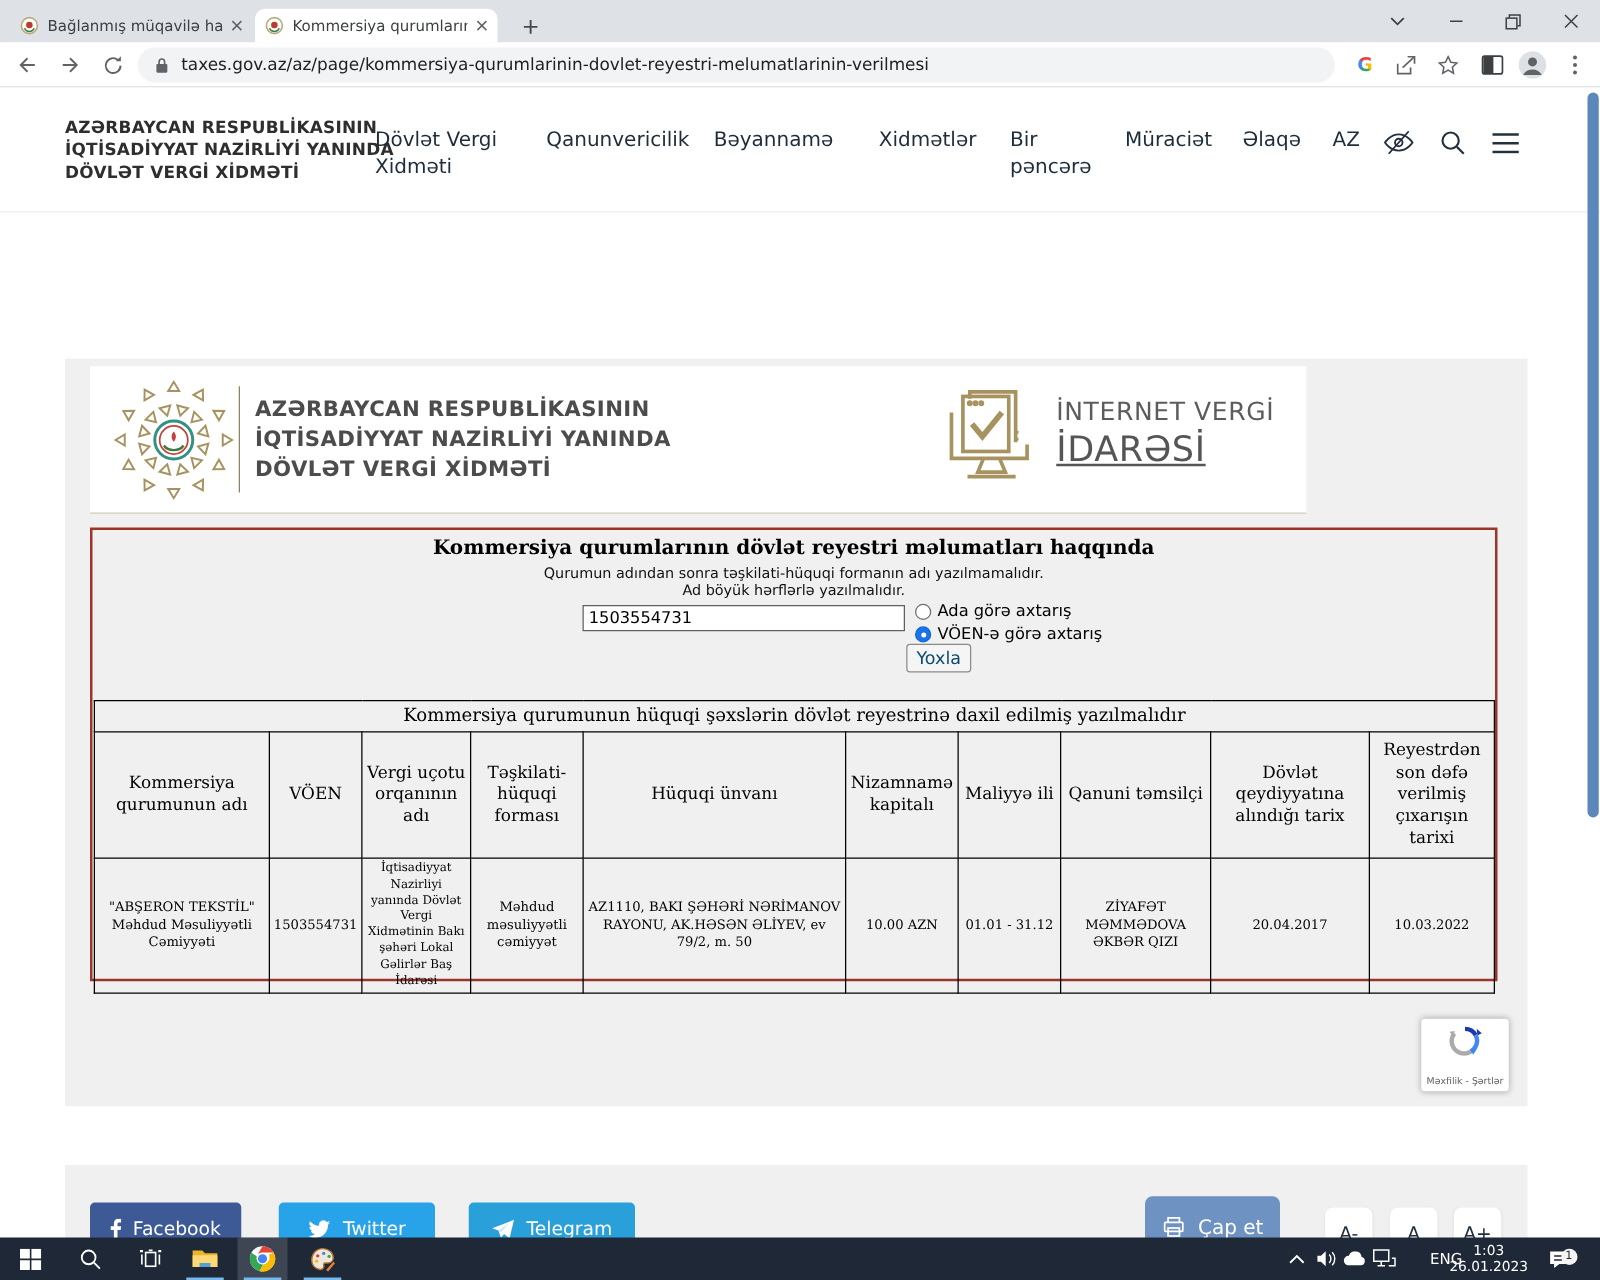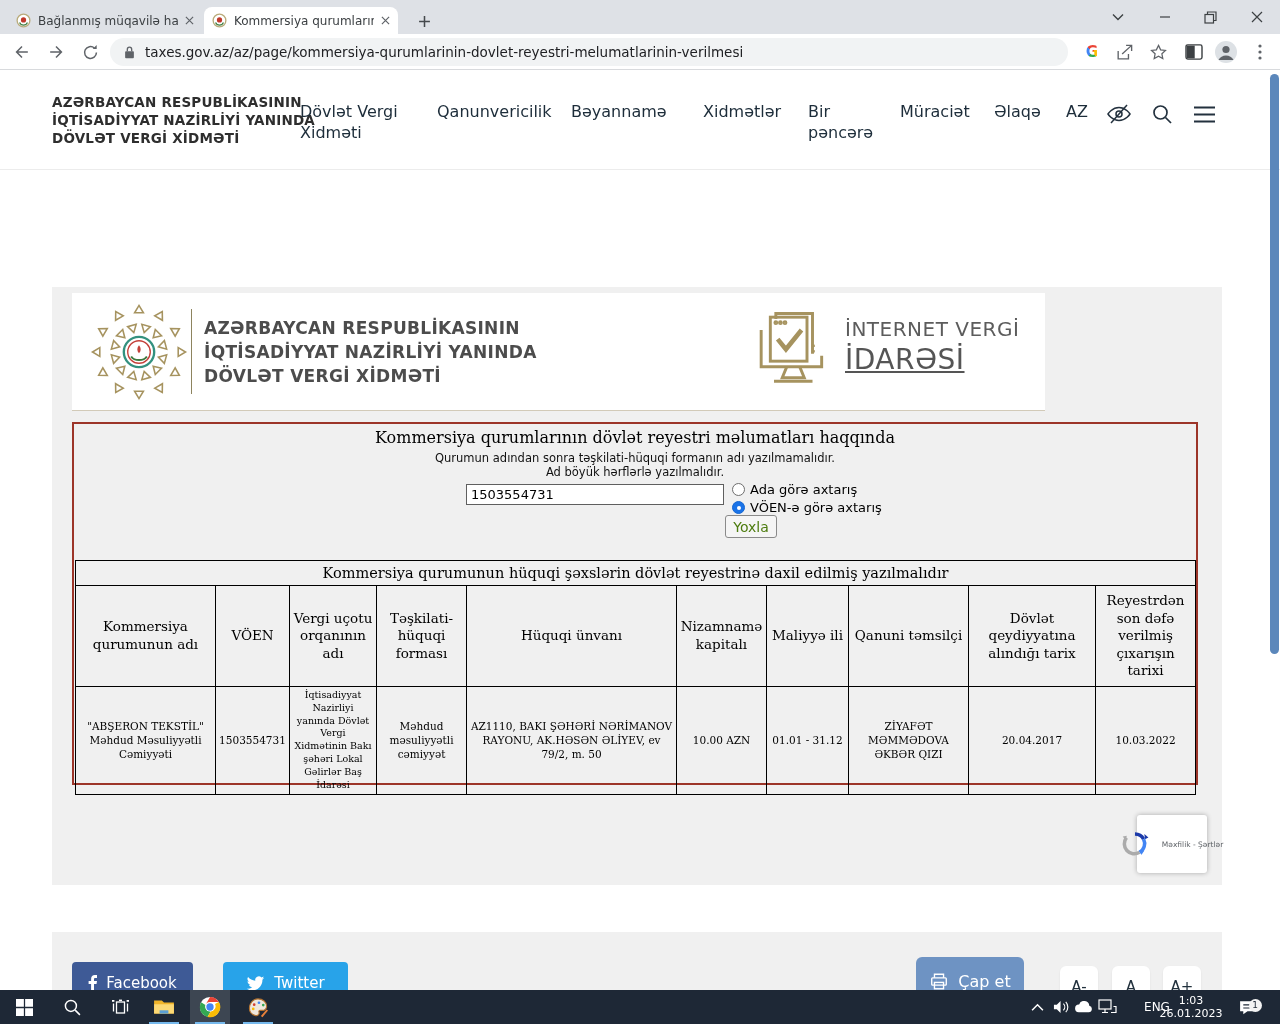--- a/index.html
+++ b/index.html
@@ -48,45 +48,45 @@
   .logo-strip { position:absolute; left:20px; top:6px; width:973px; height:118px; background:#fff;
                 border-bottom:1px solid #d2cab8; }
   .org-big { position:absolute; left:132px; top:23px; font-size:17px; font-weight:bold; color:#4c4c4c;
              line-height:24px; letter-spacing:.3px; }
   .ivi-text1 { position:absolute; left:773px; top:24px; font-size:20px; color:#5c5c5c; letter-spacing:.5px; }
   .ivi-text2 { position:absolute; left:773px; top:50px; font-size:28px; color:#555; letter-spacing:.5px;text-decoration:underline; }
 
   
   .redbox { position:absolute; left:20px; top:135px; width:1126px; height:363px; border:2px solid #9c3529; }
   .serif { font-family:"DejaVu Serif","Liberation Serif",serif; }
-  .f-title { position:absolute; top:4px; left:0; width:100%; text-align:center; font-size:16px; font-weight:normal; color:#000; }
+  .f-title { position:absolute; top:4px; left:0; width:100%; text-align:center; font-size:16px; font-weight:bold; color:#000; }
   .f-note { position:absolute; left:0; width:100%; text-align:center; font-size:11.5px; color:#111; }
   .f-input { position:absolute; left:392px; top:60px; width:258px; height:21px; border:1px solid #5f5f5f;
              background:#fff; font-size:13px; padding:1px 4px; font-family:"DejaVu Sans",sans-serif; }
   .radio-row { position:absolute; display:flex; align-items:center; gap:5px; font-size:13px; color:#000; }
   .radio { width:13px; height:13px; border-radius:50%; background:#fff; border:1px solid #6e6e6e; position:relative; }
   .radio.checked { background:#1a73e8; border-color:#1567d2; }
   .radio.checked::after { content:""; position:absolute; left:4px; top:4px; width:4px; height:4px;
                           border-radius:50%; background:#fff; }
   .yoxla-btn { position:absolute; left:651px; top:91px; width:52px; height:23px; background:#f5f5f5;
-               border:1px solid #8a8a8a; border-radius:3px; font-size:14px; color:#4d7c0f; display:flex;
+               border:1px solid #8a8a8a; border-radius:3px; font-size:14px; color:#0c4a6e; display:flex;
                align-items:center; justify-content:center; font-family:"DejaVu Sans",sans-serif; }
 
   
   .rtable { position:absolute; left:1px; top:136px; border-collapse:collapse; table-layout:fixed; width:1120px;
             font-family:"DejaVu Serif","Liberation Serif",serif; color:#000; }
   .rtable td { border:1px solid #000; text-align:center; vertical-align:middle; padding:2px 3px; overflow:hidden; }
   .cap-cell { height:25px; font-size:14.5px; }
   .hdr-cell { height:101px; font-size:13.5px; line-height:1.3; }
   .dat-cell { height:93px; font-size:10.5px; line-height:1.35; }
   .dat-small { font-size:9.5px; }
 
   
   .recaptcha { position:absolute; left:1085px; top:528px; width:70px; height:58px; background:#fff;
-               border-radius:3px; box-shadow:0 0 5px rgba(0,0,0,.3); display:flex; flex-direction:row;
+               border-radius:3px; box-shadow:0 0 5px rgba(0,0,0,.3); display:flex; flex-direction:column;
                align-items:center; justify-content:center; gap:13px; }
   .rc-label { font-size:7.5px; color:#5f6368; white-space:nowrap; }
 
   
   .footer-panel { position:absolute; left:52px; top:932px; width:1170px; height:92px; background:#f0f0f0; }
   .soc-btn { position:absolute; top:30px; height:42px; border-radius:4px; color:#fff; font-size:15px;
              display:flex; align-items:center; justify-content:center; gap:9px; }
   .print-btn { position:absolute; left:864px; top:25px; width:108px; height:48px; border-radius:6px;
                background:#6e93c3; color:#fff; font-size:16px; display:flex; align-items:center;
                justify-content:center; gap:9px; }
@@ -422,20 +422,29 @@
       <span>Facebook</span>
     </div>
     <div class="soc-btn" style="left:171px; width:125px; background:#28a3e9;">
       <span>
         <svg width="19" height="15" viewBox="0 0 31 25">
             <path d="M30 3.5c-1.1.5-2.2.8-3.4 1A5.9 5.9 0 0 0 29.2 1c-1.2.7-2.4 1.2-3.8 1.5A5.9 5.9 0 0 0 15.2 7.8C10.3 7.6 6 5.2 3.1 1.7a5.9 5.9 0 0 0 1.8 7.9c-1 0-1.9-.3-2.7-.7 0 2.8 2 5.2 4.7 5.7-.8.2-1.7.3-2.6.1a5.9 5.9 0 0 0 5.5 4.1A11.9 11.9 0 0 1 1 21.3a16.8 16.8 0 0 0 9.1 2.7c10.9 0 16.9-9 16.9-16.9v-.8c1.2-.8 2.2-1.9 3-2.8z" fill="#fff"></path>
           </svg>
       </span>
       <span>Twitter</span>
     </div>
+    <div class="soc-btn" style="left:323px; width:133px; background:#2aa0db;">
+      <span>
+        <svg width="19" height="16" viewBox="0 0 24 20">
+            <path d="M23 1L1 9.5l6.3 2.3L9.8 19l3.1-3.6 5.6 4.1z" fill="#fff"></path>
+            <path d="M7.3 11.8L19 4 9.8 13.5z" fill="#cfe8f5"></path>
+          </svg>
+      </span>
+      <span>Telegram</span>
+    </div>
     <div class="print-btn">
       <span>
         <svg width="20" height="19" viewBox="0 0 22 20" fill="none" stroke="#fff" stroke-width="1.5">
             <path d="M6 6V2h10v4"></path>
             <rect x="3" y="6" width="16" height="8" rx="1"></rect>
             <rect x="6" y="11" width="10" height="7"></rect>
           </svg>
       </span>
       <span>Çap et</span>
     </div>

